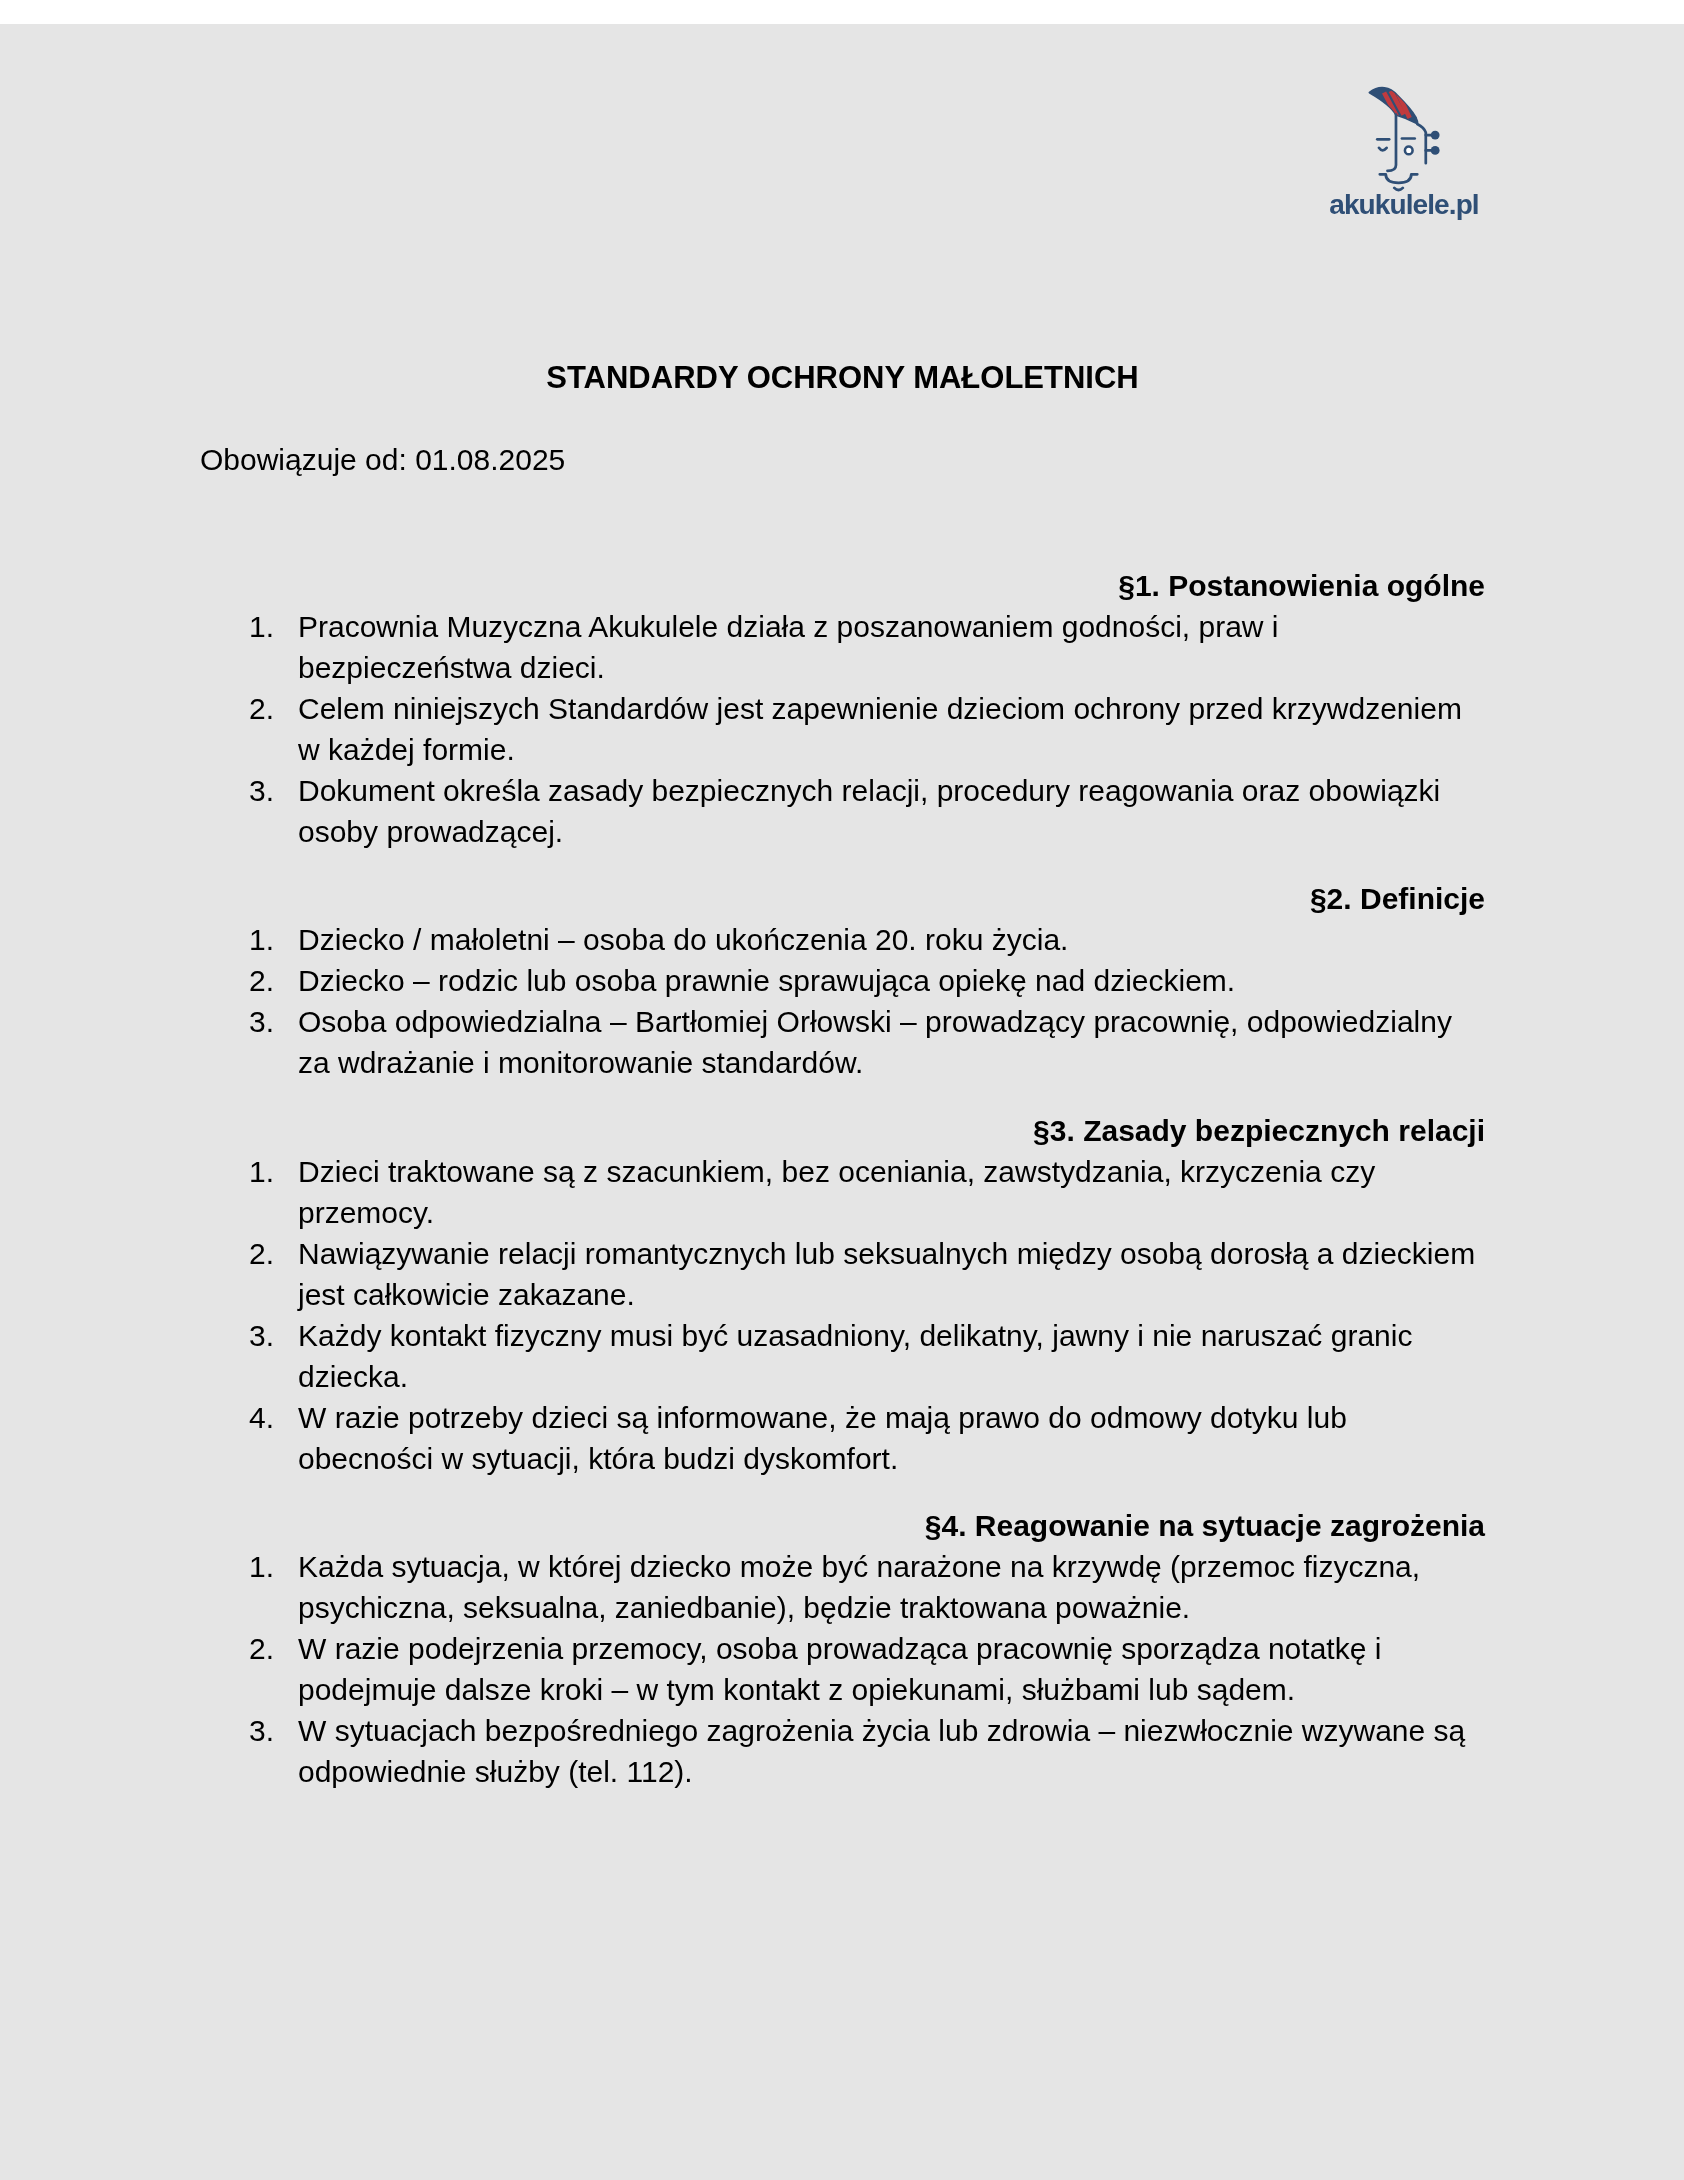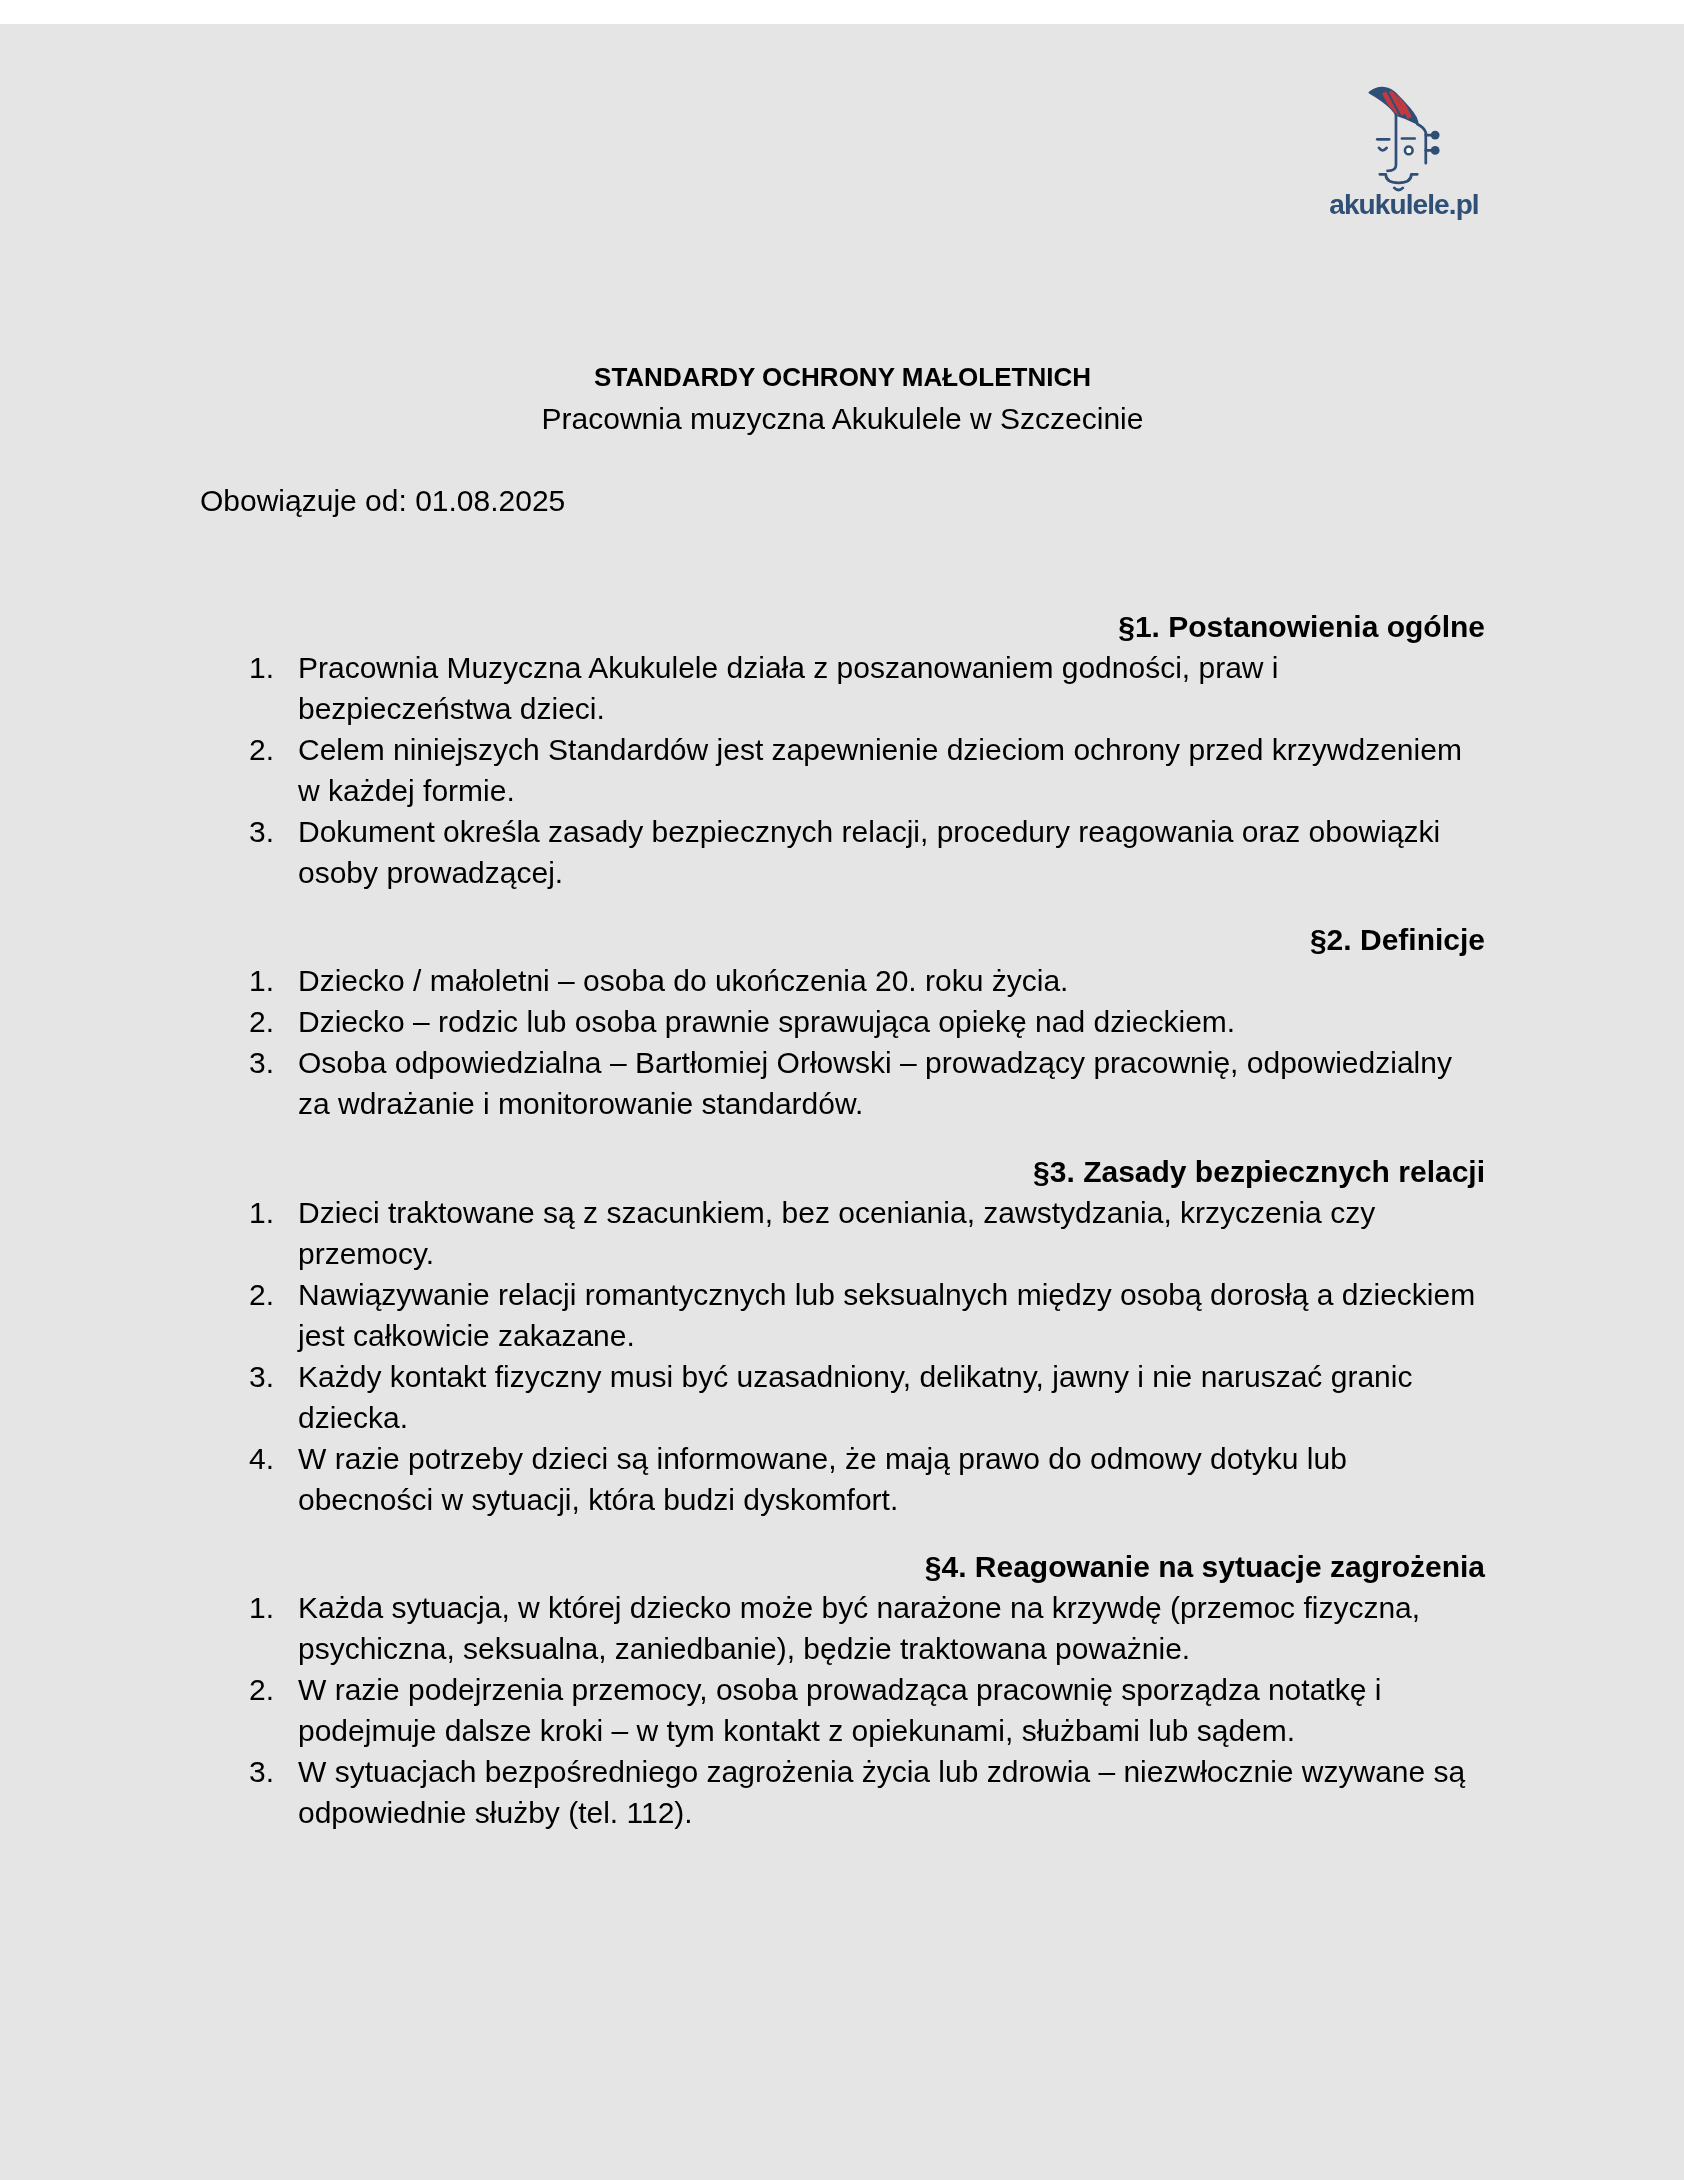--- a/index.html
+++ b/index.html
@@ -35,21 +35,21 @@
   }
   
   .content {
     padding: 333px 200px 0 200px;
     font-size: 30px;
     line-height: 41px;
   }
   .doc-title {
     text-align: center;
     font-weight: bold;
-    font-size: 26px;
+    font-size: 31px;
   }
   .doc-subtitle {
     text-align: center;
   }
   .meta-line {
     margin-top: 41px;
   }
   .section { margin-top: 26.4px; }
   .section.first { margin-top: 85px; }
   .section-heading { font-weight: bold; text-align: right; }
@@ -108,21 +108,20 @@
 
         <circle cx="50" cy="78" r="4.5" fill="#ffffff" stroke="#2F4F76" stroke-width="3"></circle>
       </svg>
     </span>
     <div class="logo-brand" style="color:#2F4F76">akukulele.pl</div>
   </div>
 
   <div class="content">
 
     <div class="doc-title">STANDARDY OCHRONY MAŁOLETNICH</div>
-    <div class="doc-subtitle">Pracownia muzyczna Akukulele w Szczecinie</div>
 
     <div class="meta-line">Obowiązuje od: 01.08.2025</div>
 
     <div class="section first">
       <div class="section-heading">§1. Postanowienia ogólne</div>
       <div class="item">
         <span class="item-num">1.</span>
         <span class="item-text">Pracownia Muzyczna Akukulele działa z poszanowaniem godności, praw i
 bezpieczeństwa dzieci.</span>
       </div>

